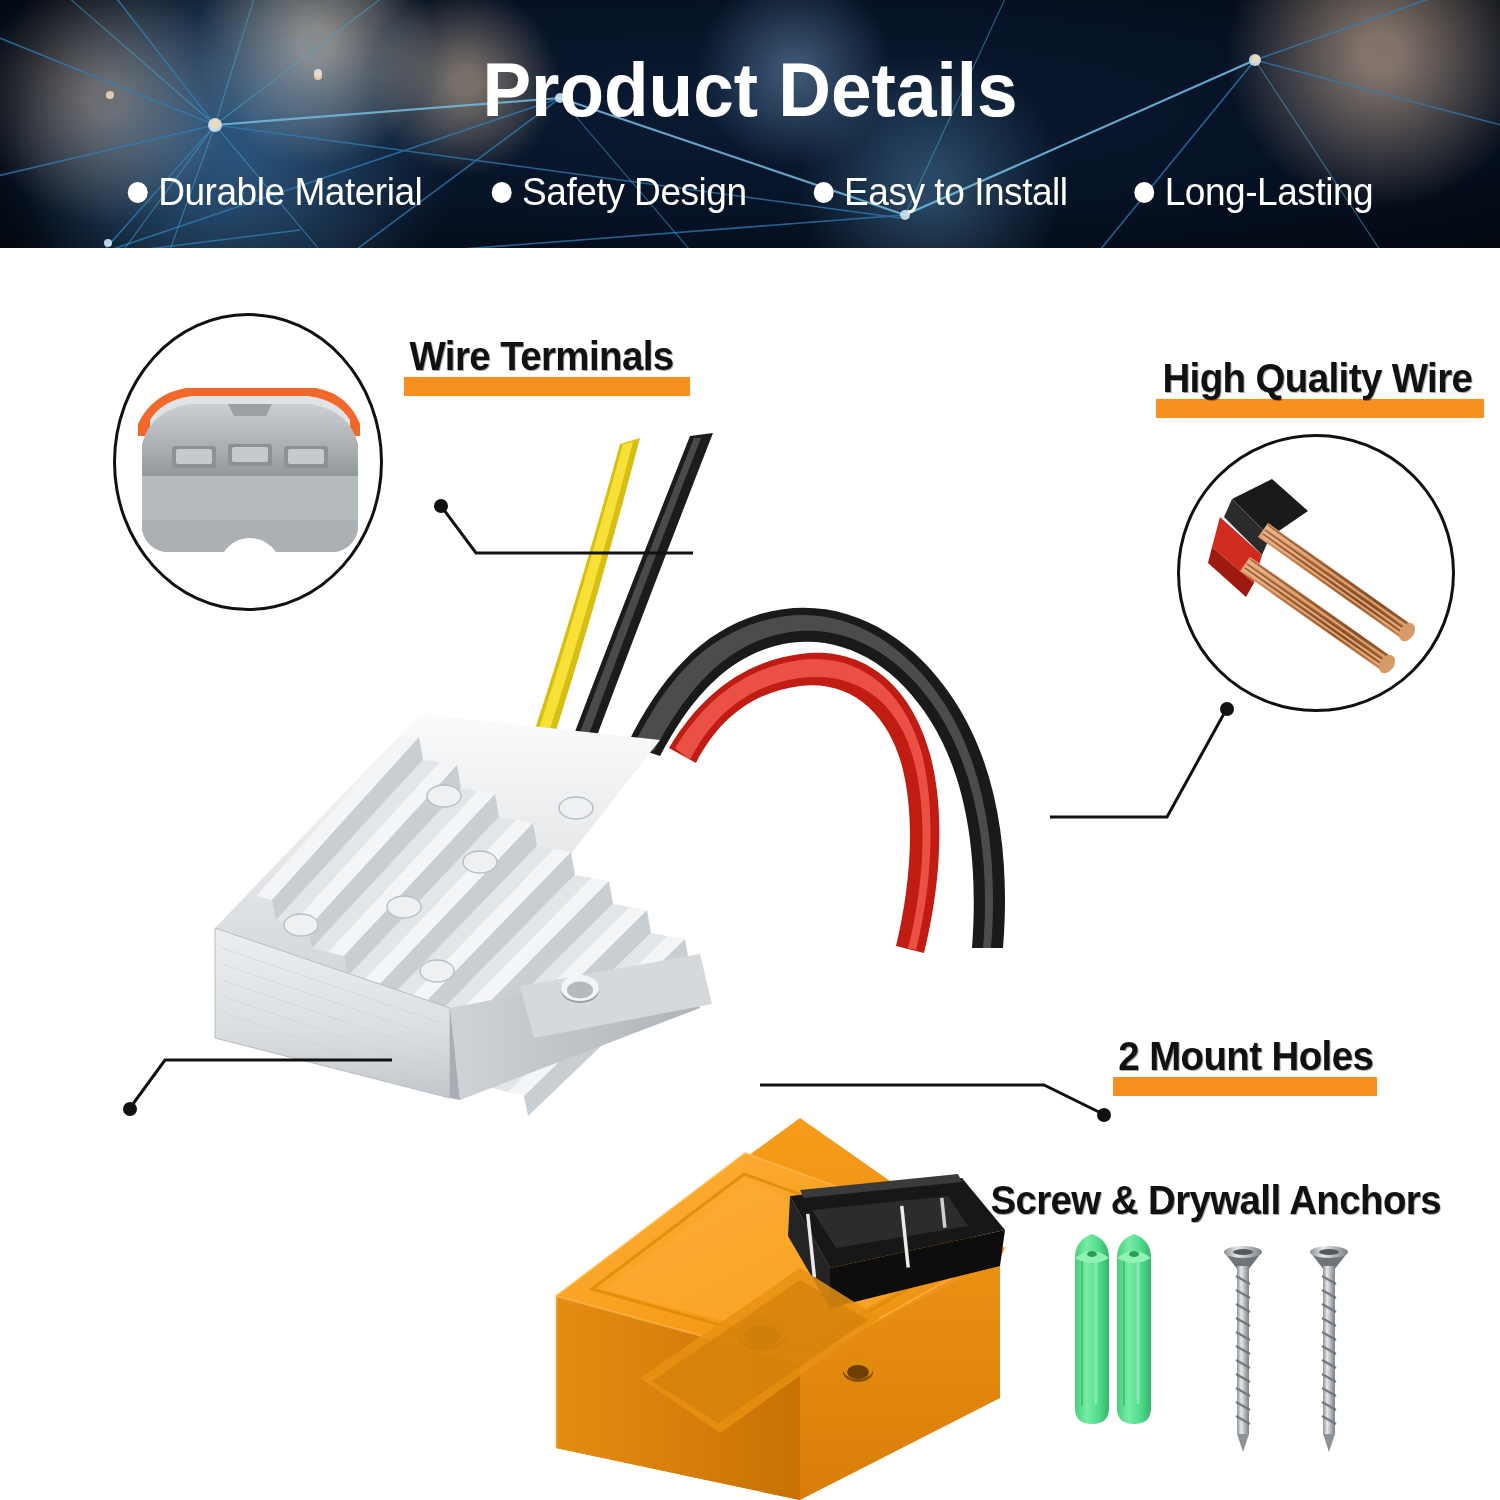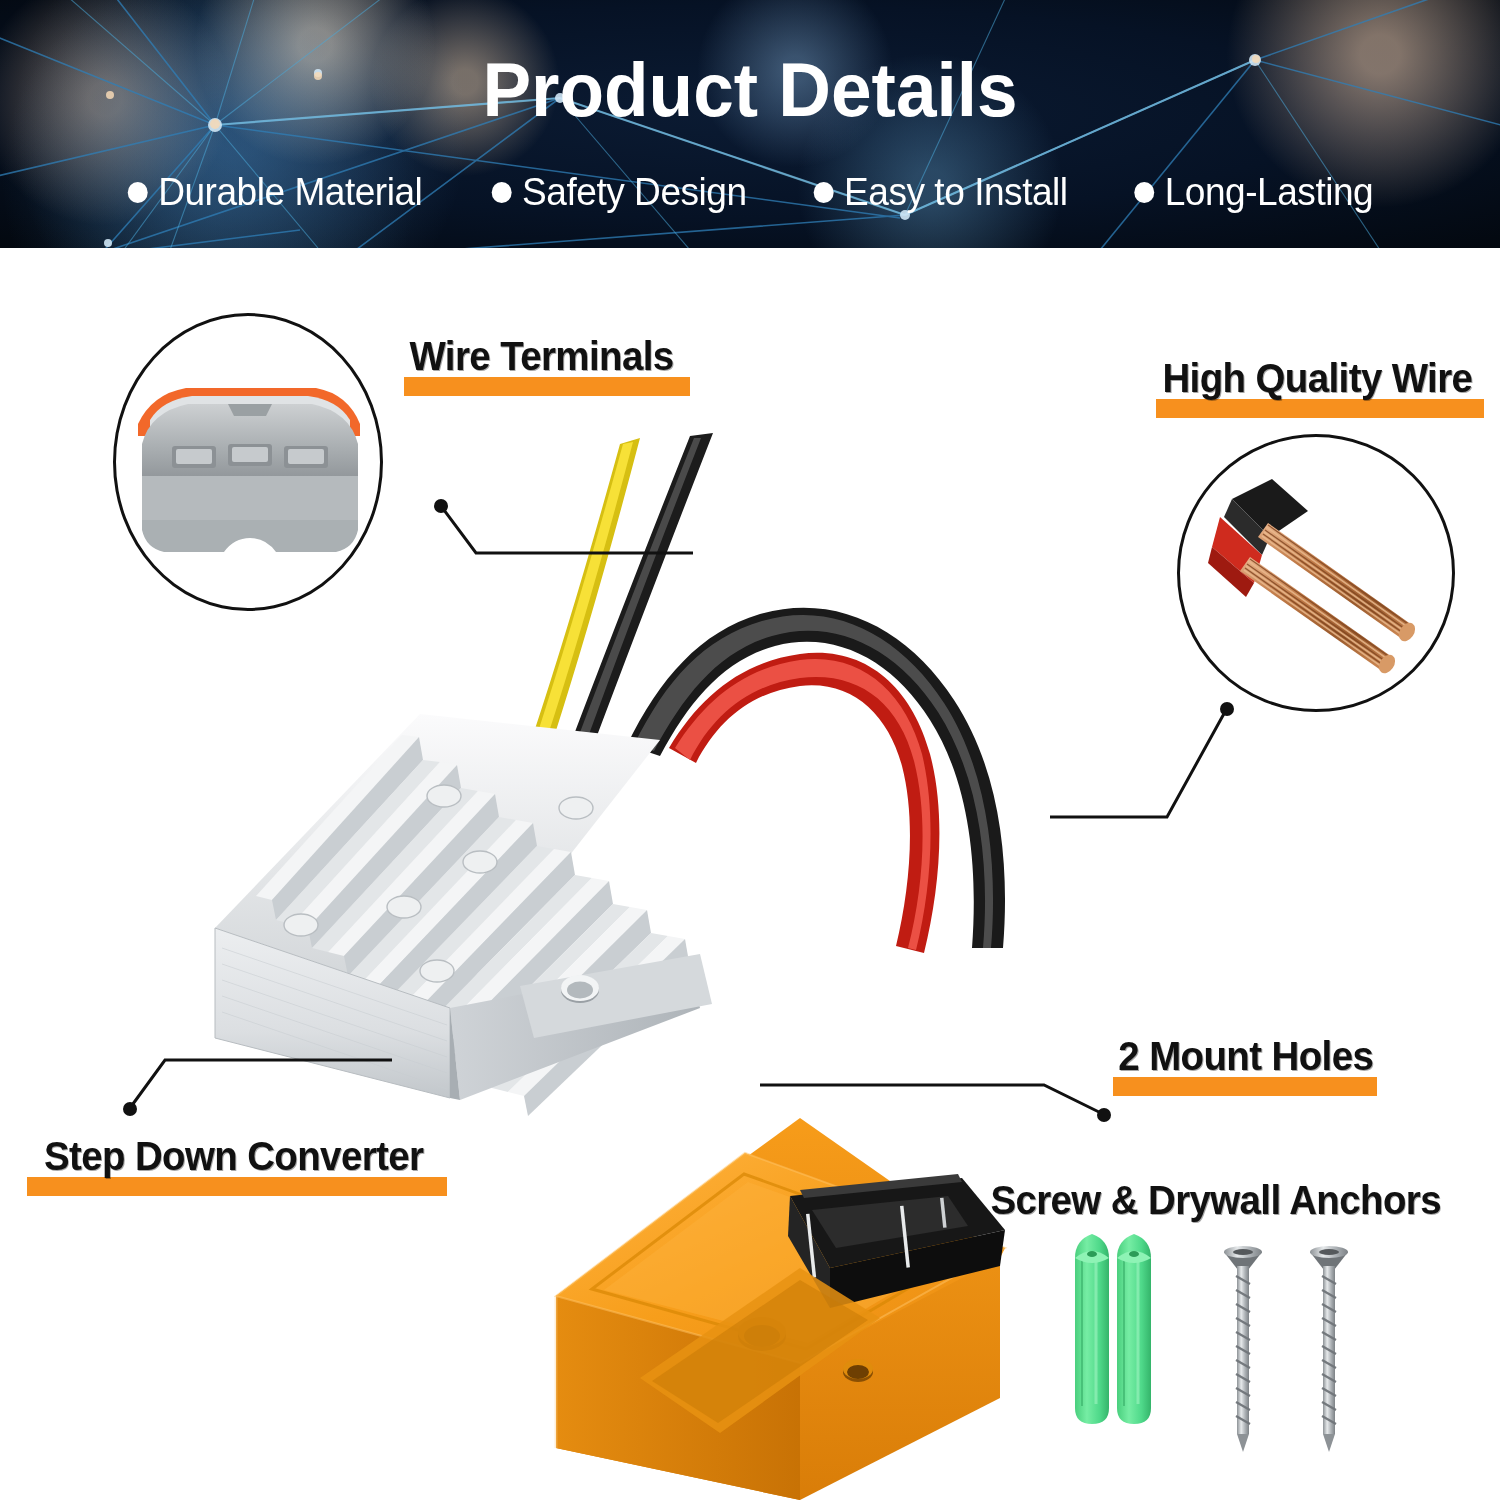--- a/index.html
+++ b/index.html
@@ -513,24 +513,20 @@
   <div class="callout" id="c-wire-terminals" style="left:404px;top:336px;">
     <div class="bar" style="top:41px;width:286px;"></div>
     <span class="ctext">Wire Terminals</span>
   </div>
 
   <div class="callout" id="c-high-quality-wire" style="left:1140px;top:358px;margin-left:16px;">
     <div class="bar" style="top:41px;width:328px;"></div>
     <span class="ctext">High Quality Wire</span>
   </div>
 
-  <div class="callout" id="c-step-down" style="left:36px;top:1136px;">
-    <div class="bar" style="left:-9px;top:41px;width:420px;"></div>
-    <span class="ctext">Step Down Converter</span>
-  </div>
 
   <div class="callout" id="c-mount-holes" style="left:1113px;top:1036px;">
     <div class="bar" style="top:41px;width:264px;"></div>
     <span class="ctext">2 Mount Holes</span>
   </div>
 
   <div class="callout" id="c-anchors" style="left:981px;top:1180px;text-decoration:underline;">
     <span class="ctext">Screw &amp; Drywall Anchors</span>
   </div>
 

